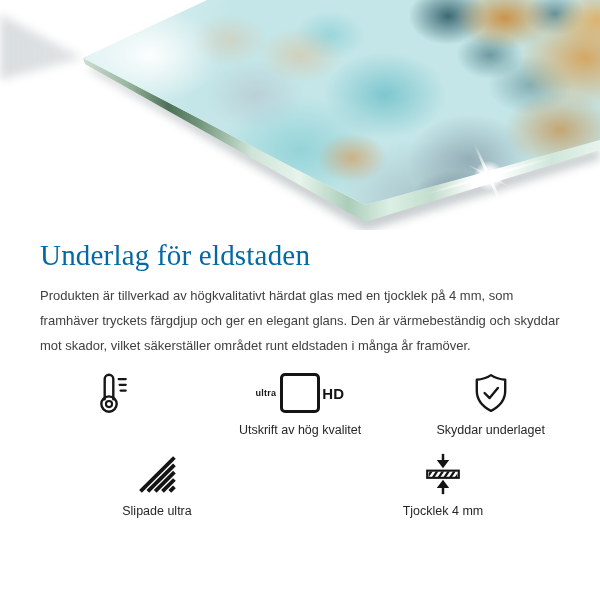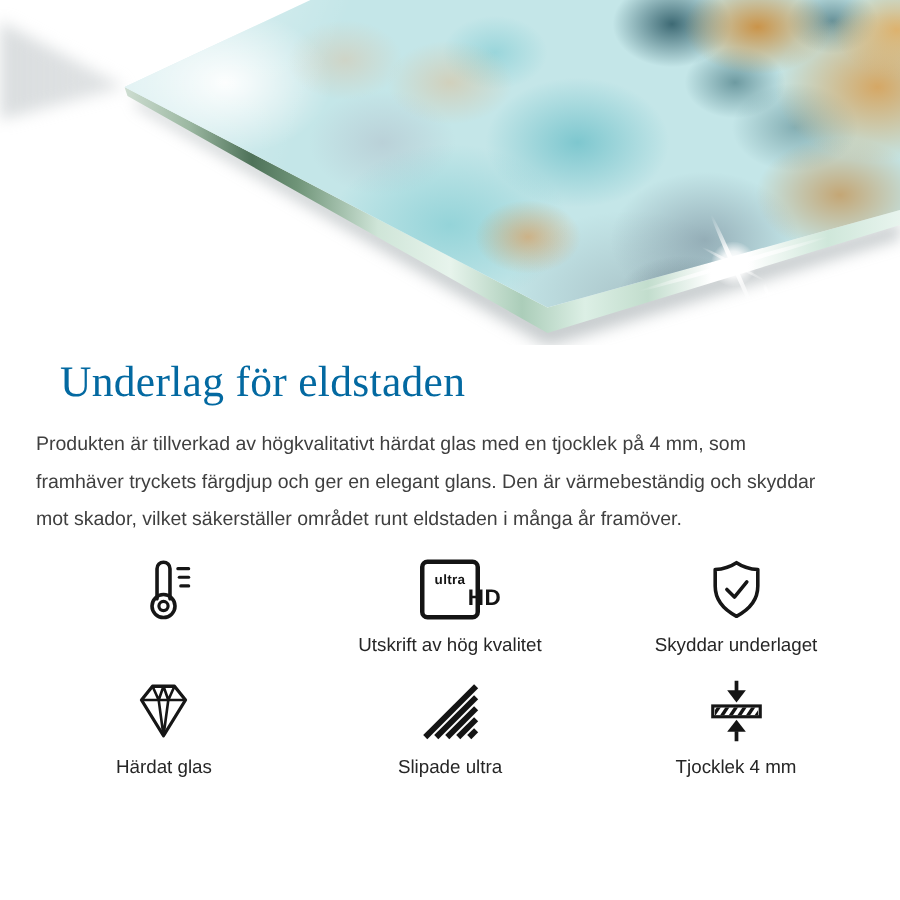--- a/index.html
+++ b/index.html
@@ -78,34 +78,34 @@
   .ray-d { width:18px; height:1.5px; transform:translate(-50%,-50%) rotate(-16deg); }
   .ray-e { width:14px; height:1.5px; transform:translate(-50%,-50%) rotate(70deg); }
 
   
   .content { position:relative; padding-top:8px; }
   h1 {
     margin:0 40px; font-family:"Liberation Serif", serif; font-weight:400;
     font-size:29px; line-height:35px; color:#0369a1; letter-spacing:.2px;
   }
   .description {
-    margin:10px 24px 0; width:524px;
+    margin:10px 40px 0; width:524px;
     font-size:13px; line-height:25px; color:#3f3f3f;
   }
 
   .features { margin:12px 14px 0; }
   .frow { display:flex; }
   .frow + .frow { margin-top:14px; }
   .feature { flex:1; display:flex; flex-direction:column; align-items:center; }
   .ficon { height:46px; display:flex; align-items:center; justify-content:center; color:#161616; }
   .flabel { margin-top:7px; font-size:12.5px; color:#262626; white-space:nowrap; }
 
   .hd-box {
     width:34px; height:34px; border:3px solid #141414; border-radius:5px;
-    display:flex; flex-direction:column; align-items:center; justify-content:center;
+    display:flex; align-items:center; justify-content:center;
     font-weight:bold; color:#141414; background:#fff;
   }
   .hd-top { font-size:9px; line-height:10px; letter-spacing:.2px; }
   .hd-bottom { font-size:15px; line-height:15px; letter-spacing:.3px;margin-left:46px; }
 
   svg .ln { stroke:#161616; fill:none; }
 </style>
 </head>
 <body>
 
@@ -169,29 +169,20 @@
               <path class="ln" d="M24 4.5 C28.5 7.5 34 9.2 39.5 9.5 V21.5 C39.5 31.5 33 38.8 24 43.5 C15 38.8 8.5 31.5 8.5 21.5 V9.5 C14 9.2 19.5 7.5 24 4.5 Z" stroke-width="2.6" stroke-linejoin="round"></path>
               <path class="ln" d="M17 24 L22.5 29.5 L31.5 18.5" stroke-width="2.6" stroke-linecap="round" stroke-linejoin="round"></path>
             </svg>
           </div>
           <div class="flabel">Skyddar underlaget</div>
         </div>
 
       </div>
       <div class="frow">
 
-        <div class="feature">
-          <div class="ficon">
-            <svg width="44" height="44" viewBox="0 0 48 48">
-              <path class="ln" d="M8 16 L16 6 H32 L40 16 L24 42 Z" stroke-width="2.4" stroke-linejoin="round"></path>
-              <path class="ln" d="M8 16 H40 M16 6 L20.5 16 M32 6 L27.5 16 M20.5 16 L24 6 M27.5 16 L24 6 M20.5 16 L24 42 M27.5 16 L24 42" stroke-width="1.9" stroke-linejoin="round"></path>
-            </svg>
-          </div>
-          <div class="flabel">Härdat glas</div>
-        </div>
 
         <div class="feature">
           <div class="ficon">
             <svg width="44" height="44" viewBox="0 0 48 48">
               <g stroke="#141414" stroke-width="4.2" stroke-linecap="butt">
                 <line x1="6" y1="43" x2="43" y2="6"></line>
                 <line x1="14" y1="43" x2="43" y2="14"></line>
                 <line x1="22" y1="43" x2="43" y2="22"></line>
                 <line x1="30" y1="43" x2="43" y2="30"></line>
                 <line x1="38" y1="43" x2="43" y2="38"></line>

